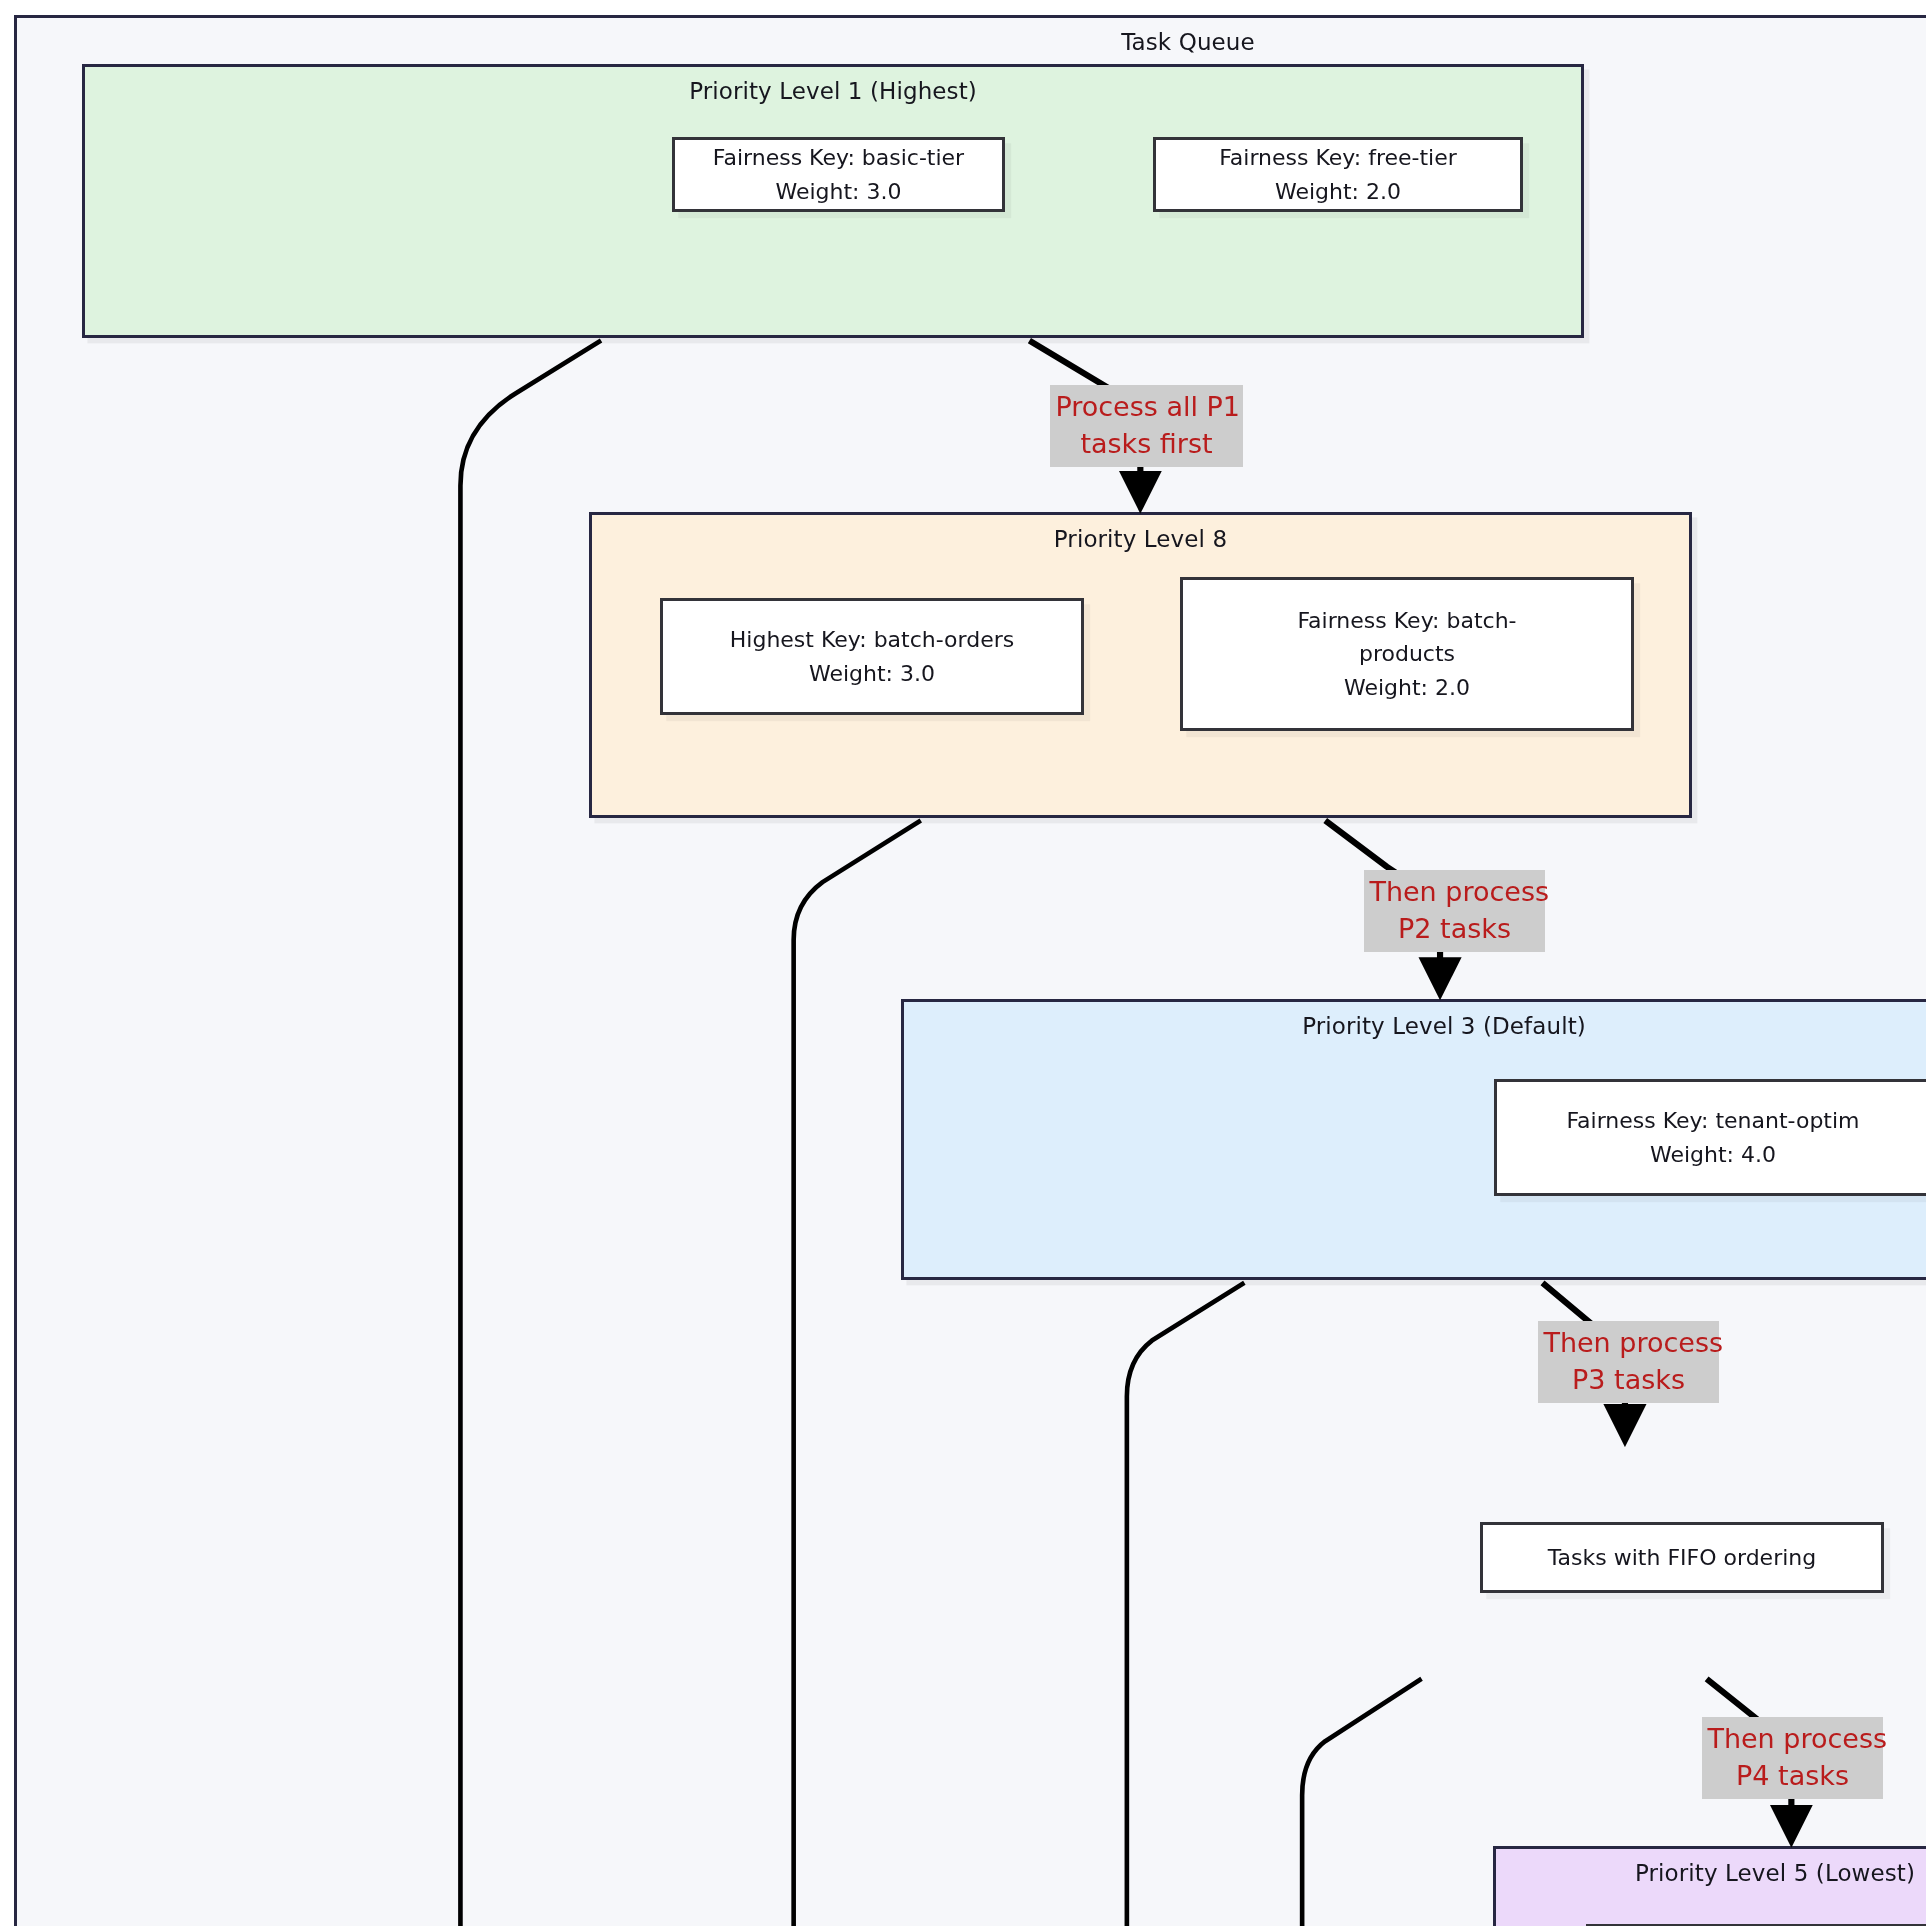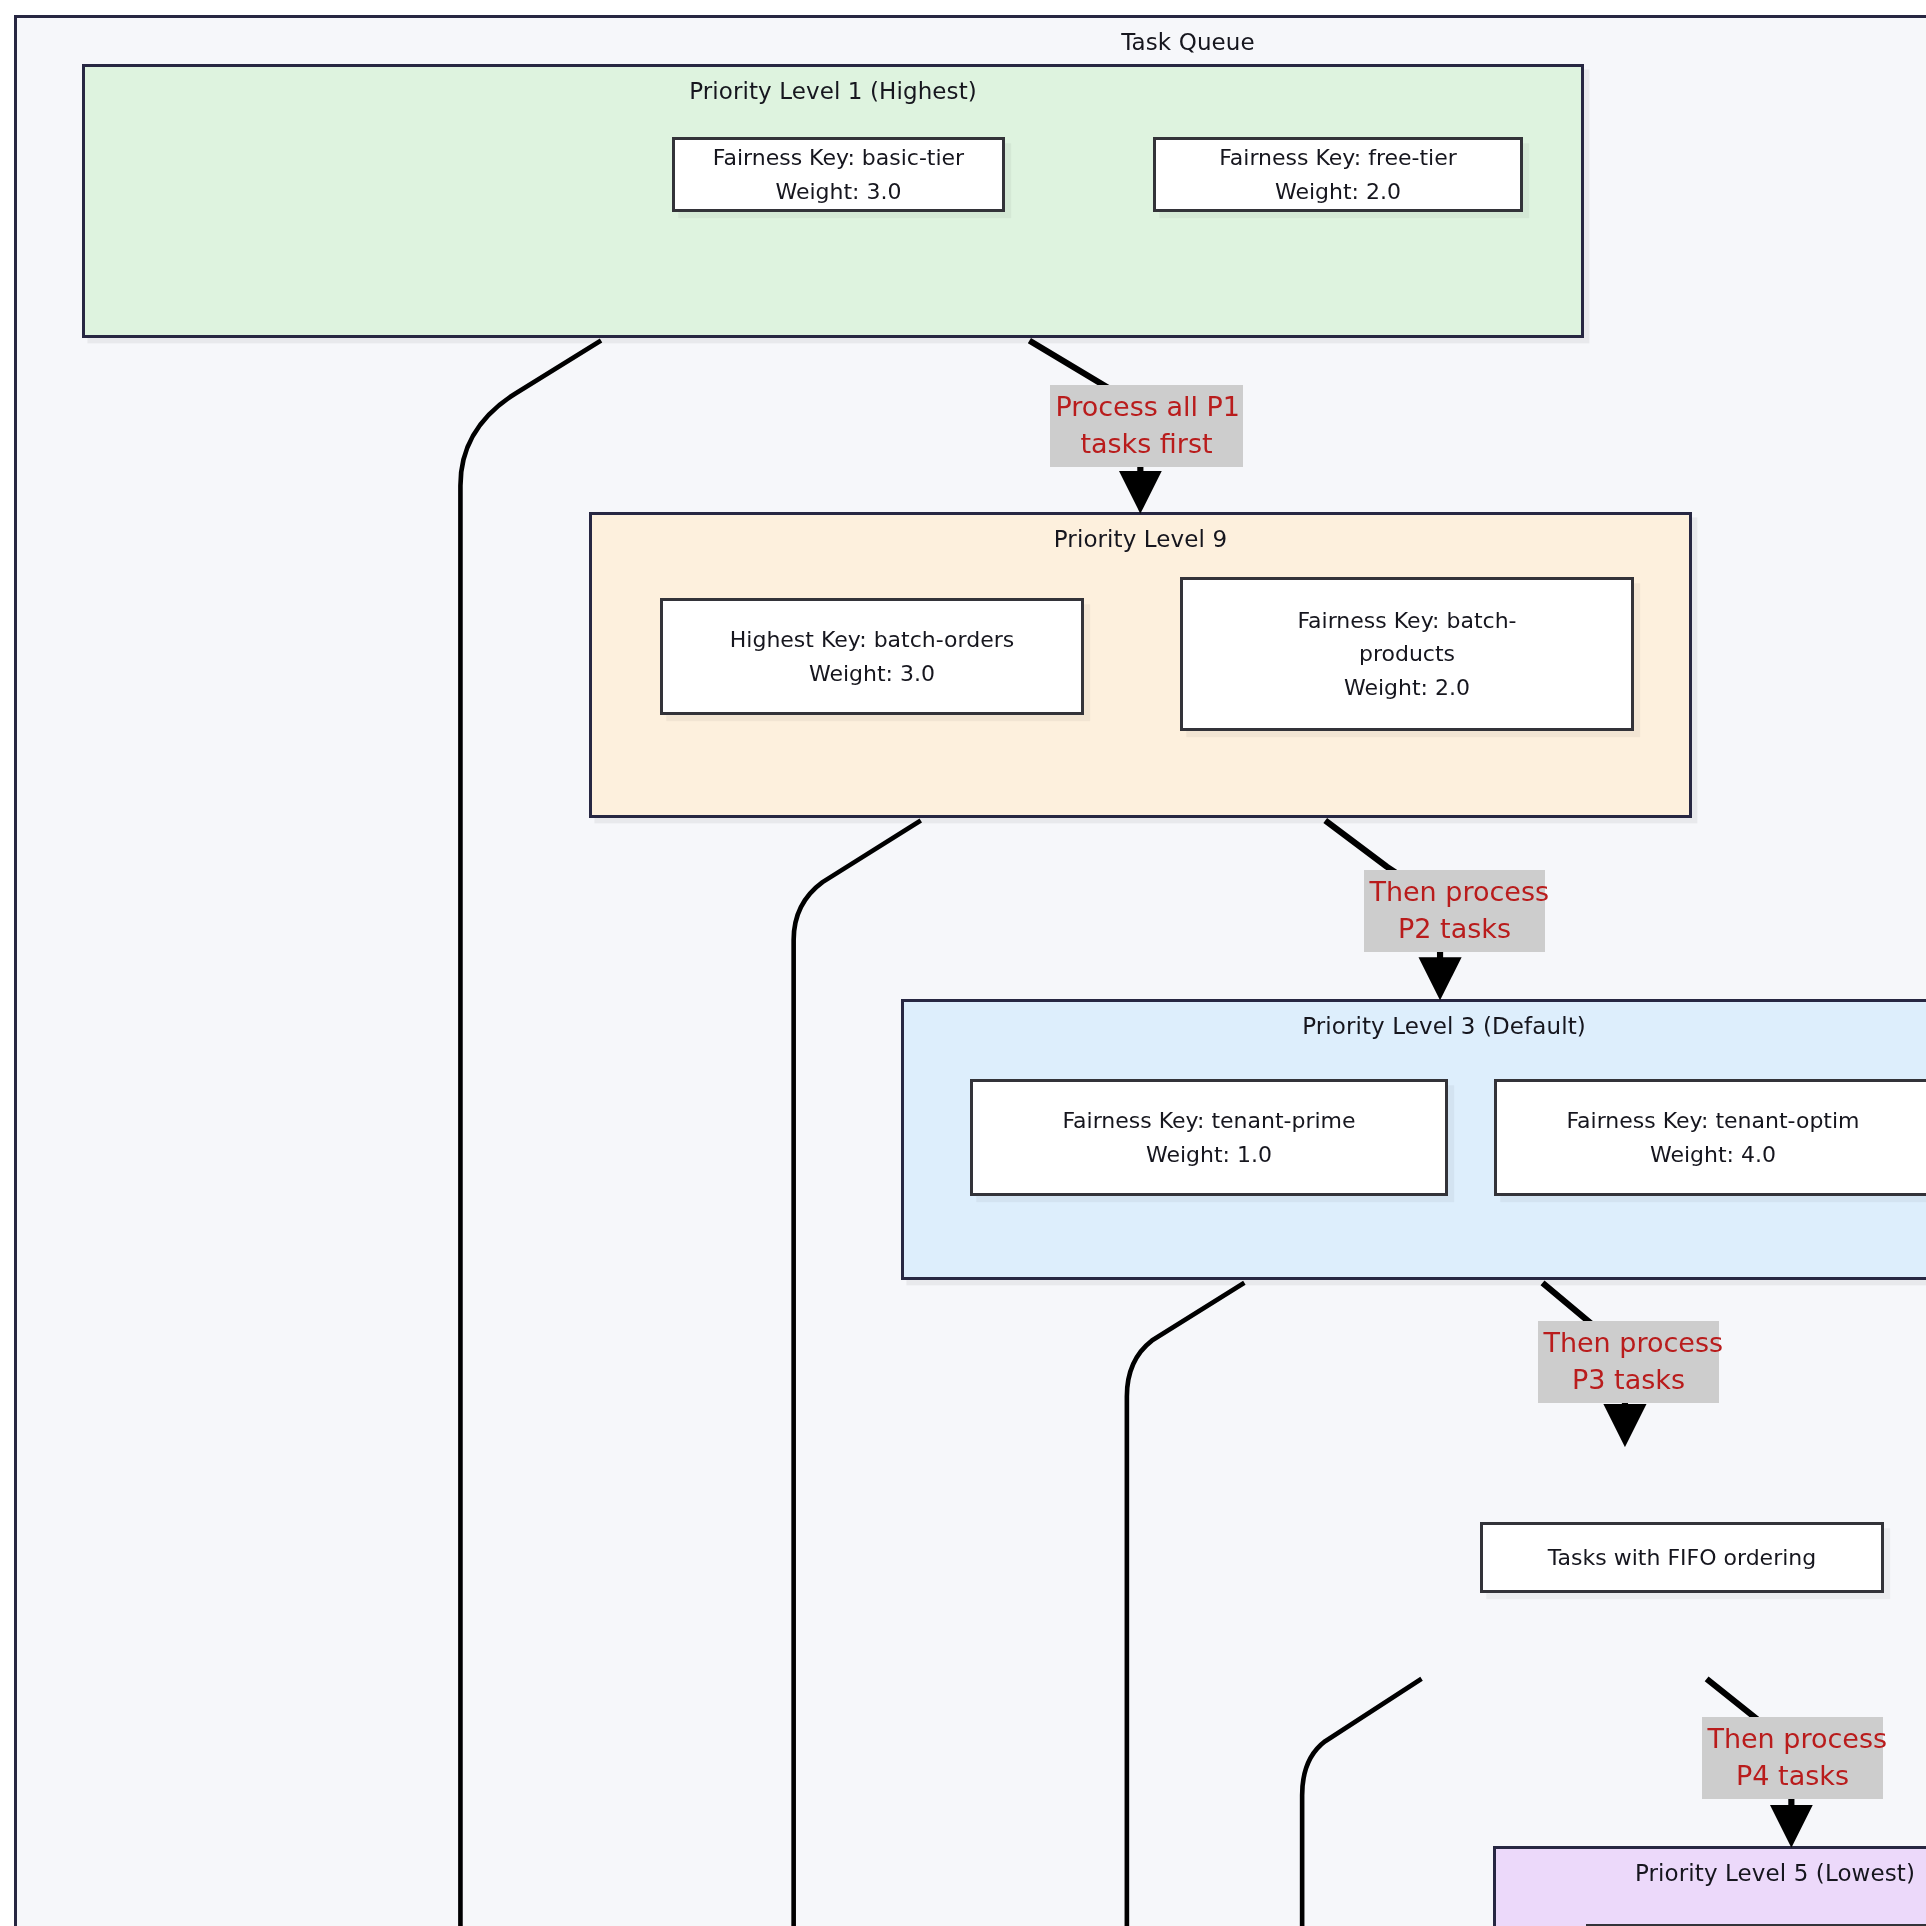--- a/index.html
+++ b/index.html
@@ -112,38 +112,34 @@
   <div class="leaf" style="left:672px; top:137px; width:333px; height:75px;">
     <span class="line">Fairness Key: basic-tier</span>
     <span class="line">Weight: 3.0</span>
   </div>
   <div class="leaf" style="left:1153px; top:137px; width:370px; height:75px;">
     <span class="line">Fairness Key: free-tier</span>
     <span class="line">Weight: 2.0</span>
   </div>
 
   <div class="node prio-cluster" id="p2">
-    <div class="cluster-title">Priority Level 9</div>
+    <div class="cluster-title">Priority Level 8</div>
   </div>
   <div class="leaf" style="left:660px; top:598px; width:424px; height:117px;">
     <span class="line">Highest Key: batch-orders</span>
     <span class="line">Weight: 3.0</span>
   </div>
   <div class="leaf" style="left:1180px; top:577px; width:454px; height:154px;">
     <span class="line">Fairness Key: batch-</span>
     <span class="line">products</span>
     <span class="line">Weight: 2.0</span>
   </div>
 
   <div class="node prio-cluster" id="p3">
     <div class="cluster-title">Priority Level 3 (Default)</div>
-  </div>
-  <div class="leaf" style="left:970px; top:1079px; width:478px; height:117px;">
-    <span class="line">Fairness Key: tenant-prime</span>
-    <span class="line">Weight: 1.0</span>
   </div>
   <div class="leaf" style="left:1494px; top:1079px; width:438px; height:117px;">
     <span class="line">Fairness Key: tenant-optim</span>
     <span class="line">Weight: 4.0</span>
   </div>
 
   <div class="leaf" style="left:1480px; top:1522px; width:404px; height:71px;justify-content:center;">
     <span class="line">Tasks with FIFO ordering</span>
   </div>
 

